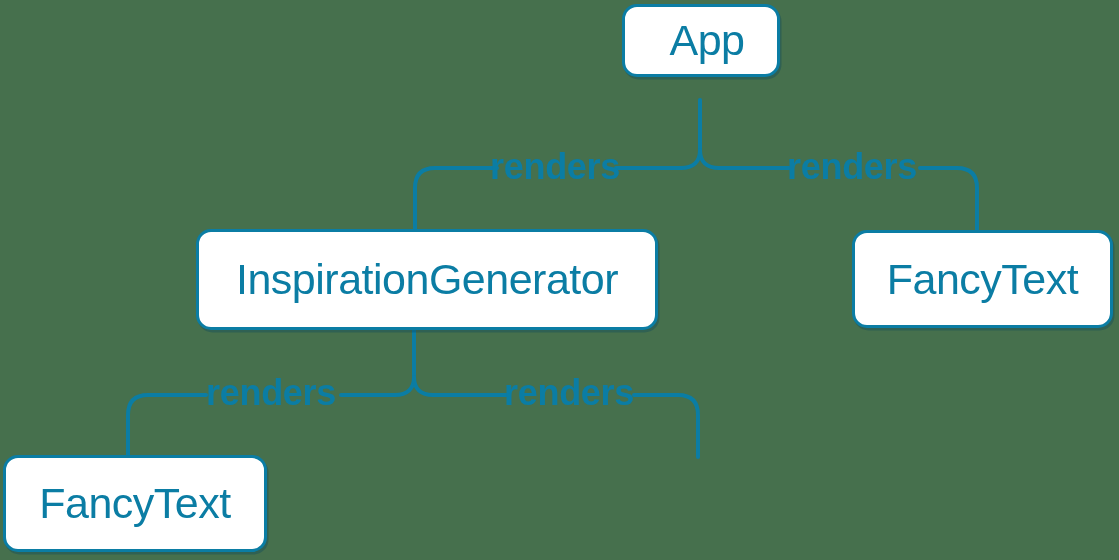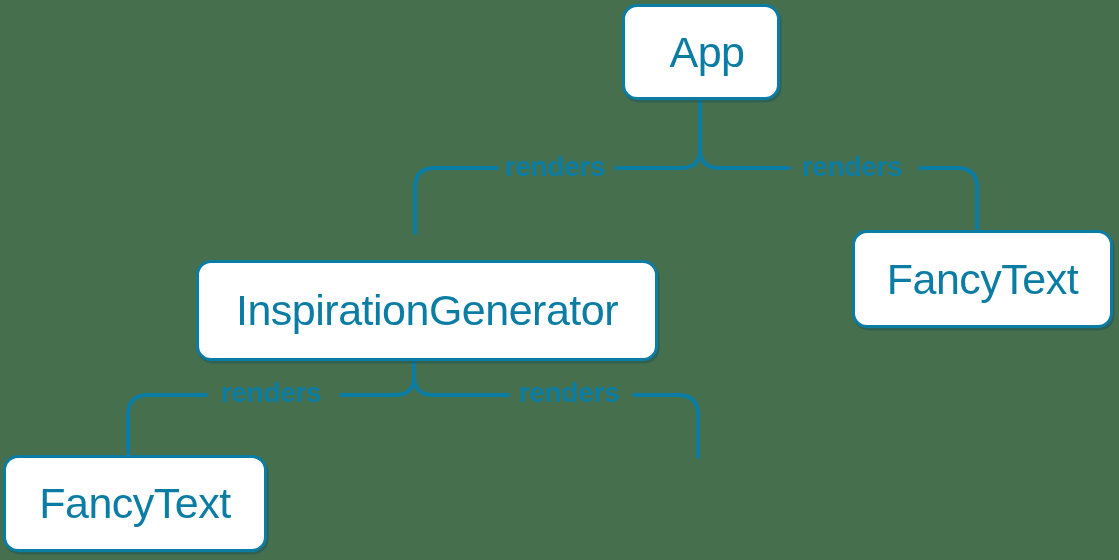--- a/index.html
+++ b/index.html
@@ -42,21 +42,21 @@
     font-size: 43px;
     font-weight: 500;
     letter-spacing: -0.5px;
     white-space: nowrap;
     box-shadow: 1.5px 2.5px 0 rgba(8, 70, 94, 0.35);
   }
   .edge-label {
     position: absolute;
     transform: translate(-50%, -50%);
     color: var(--accent, #0B7DA4);
-    font-size: 28px;
+    font-size: 36px;
     font-weight: 700;
     letter-spacing: -0.3px;
     white-space: nowrap;
     line-height: 1;
   }
 </style>
 </head>
 <body>
 
 <div class="stage">
@@ -78,22 +78,22 @@
     <path class="edge-line" d="M206,395 H148 Q128,395 128,415 V457"></path>
 
     <path class="edge-line" d="M634,395 H678 Q698,395 698,415 V457"></path>
   </svg>
 
   <span class="edge-label" style="left:555px; top:167px;">renders</span>
   <span class="edge-label" style="left:852px; top:167px;">renders</span>
   <span class="edge-label" style="left:271px; top:393px;">renders</span>
   <span class="edge-label" style="left:569px; top:393px;">renders</span>
 
-  <div class="node" style="left:622px; top:4px; width:158px; height:96px;padding-left:12px;">App</div>
+  <div class="node" style="left:622px; top:4px; width:158px; height:73px;padding-left:12px;">App</div>
 
-  <div class="node" style="left:196px; top:229px; width:462px; height:101px;margin-top:31px;">InspirationGenerator</div>
+  <div class="node" style="left:196px; top:229px; width:462px; height:101px;">InspirationGenerator</div>
 
   <div class="node" style="left:852px; top:230px; width:261px; height:98px;">FancyText</div>
 
   <div class="node" style="left:3px; top:455px; width:264px; height:97px;">FancyText</div>
 
 
 </div>
 
 </body></html>

